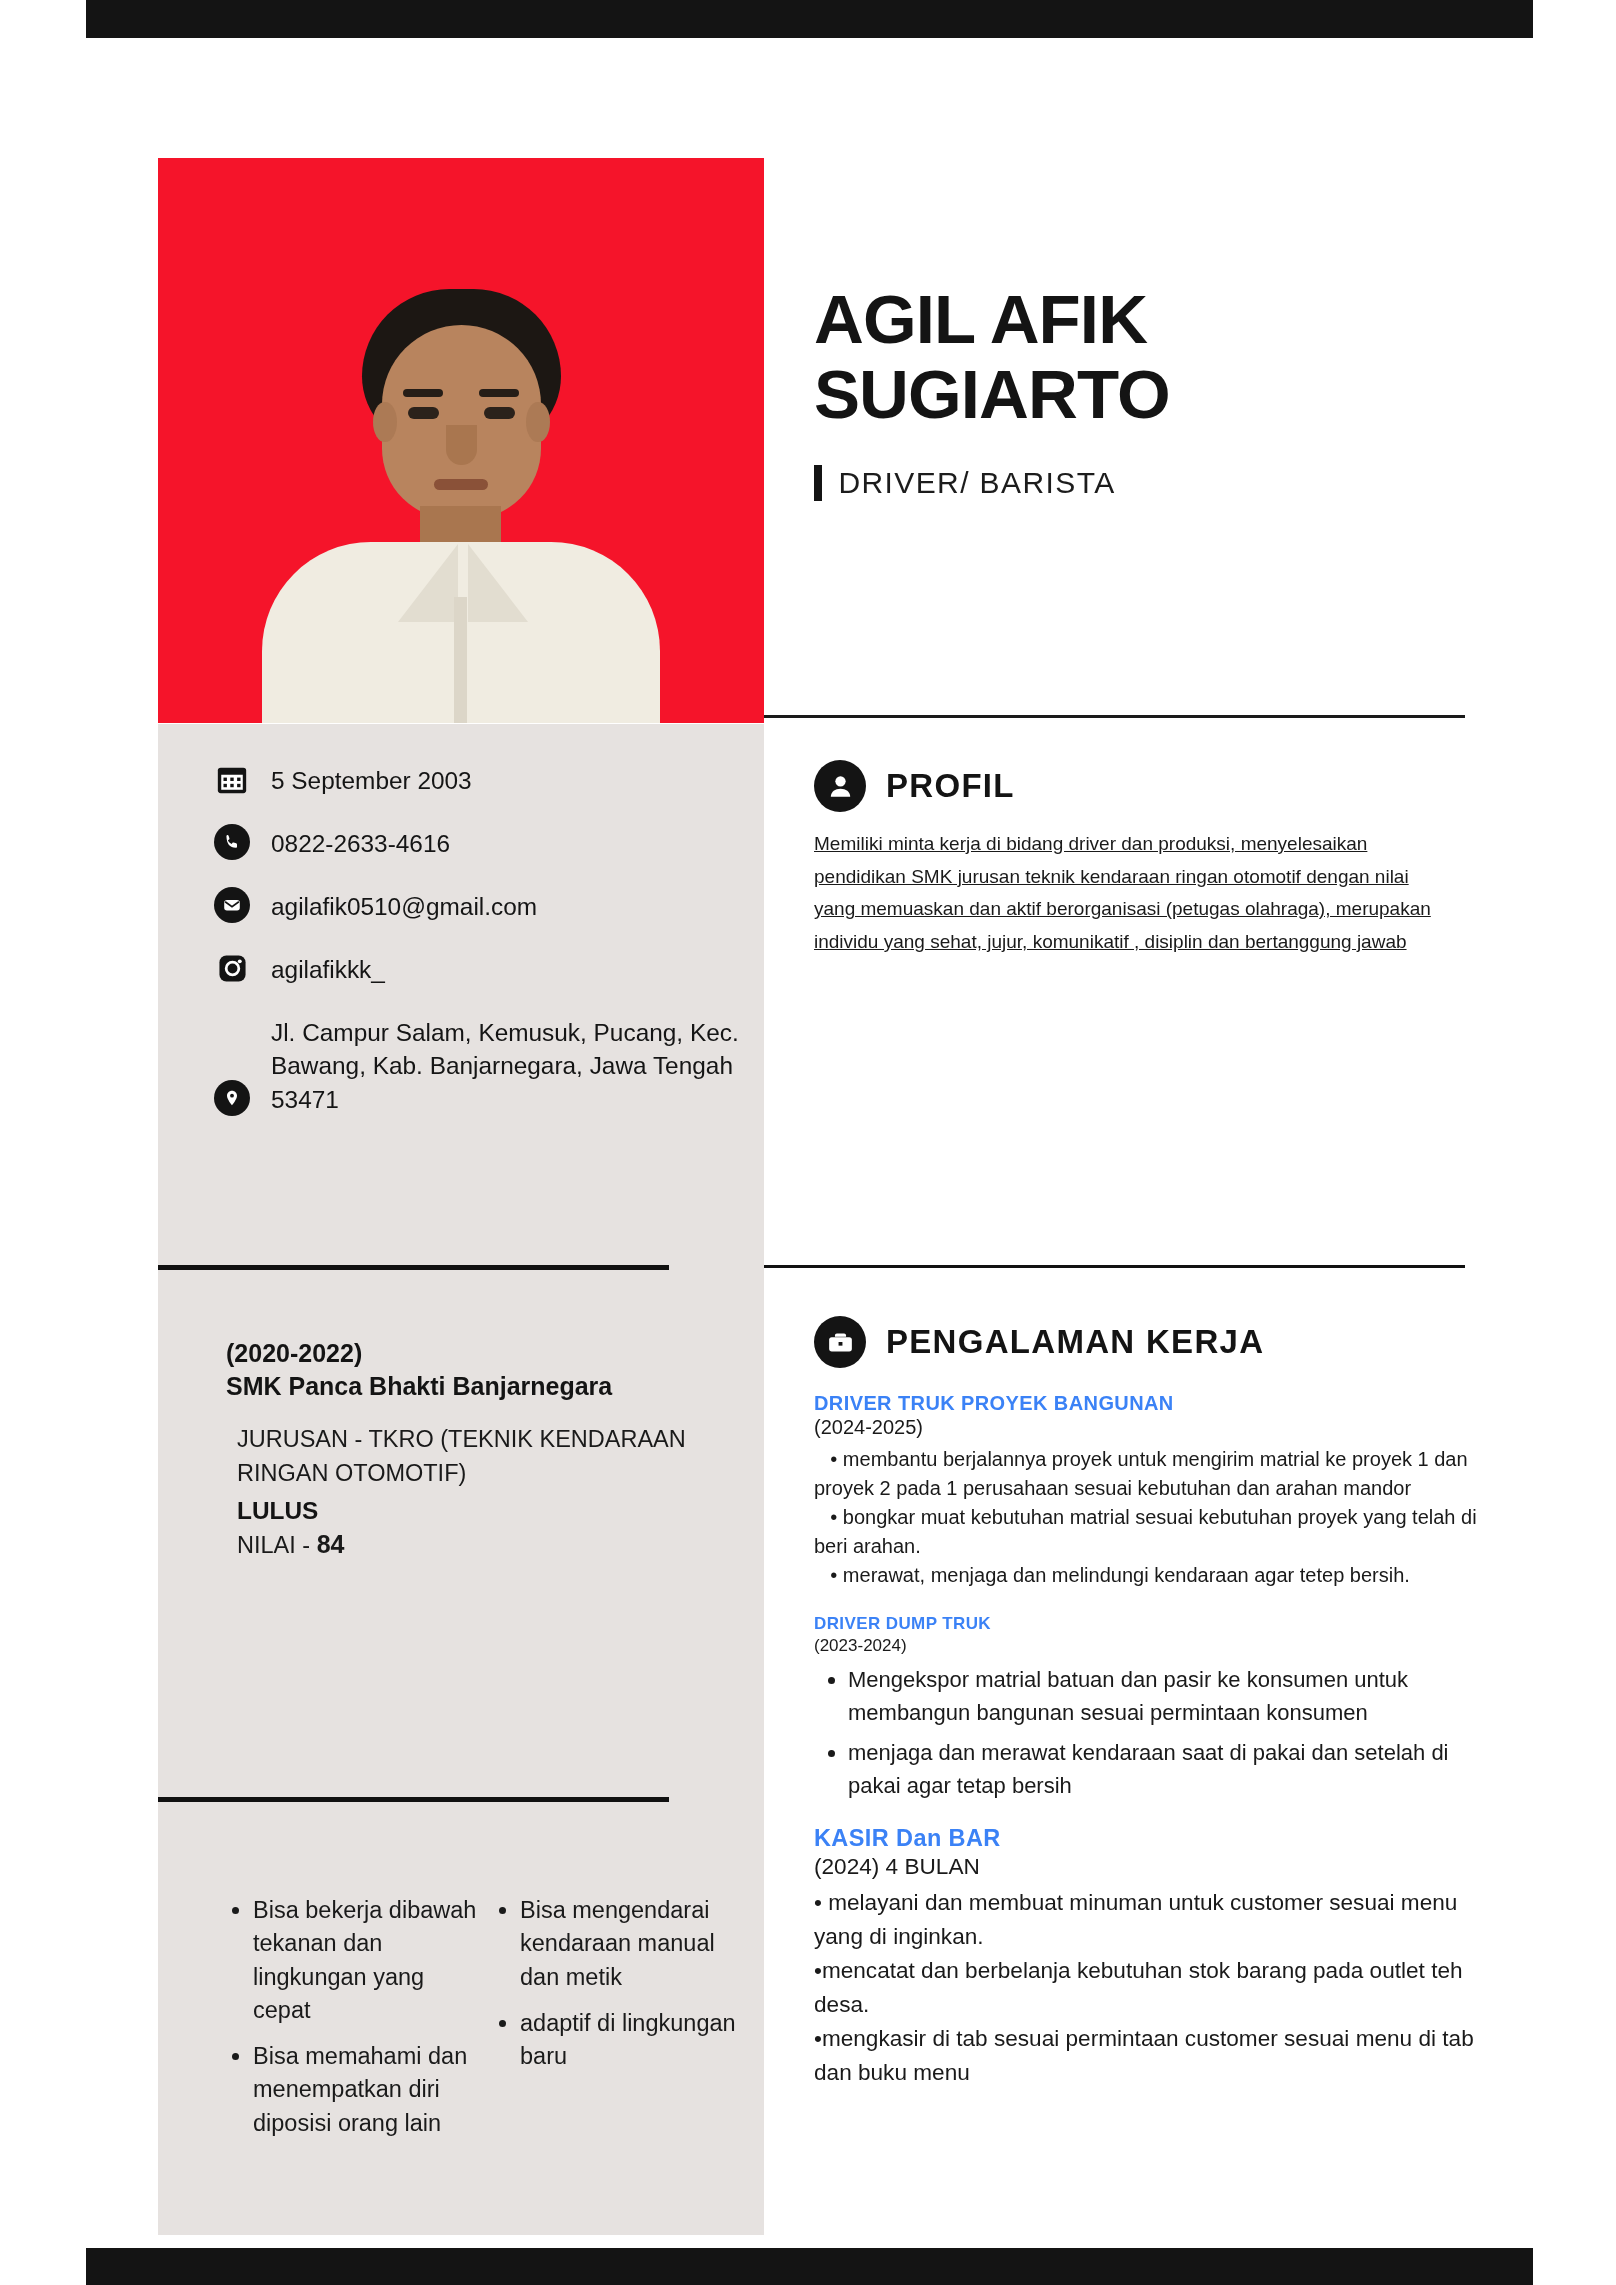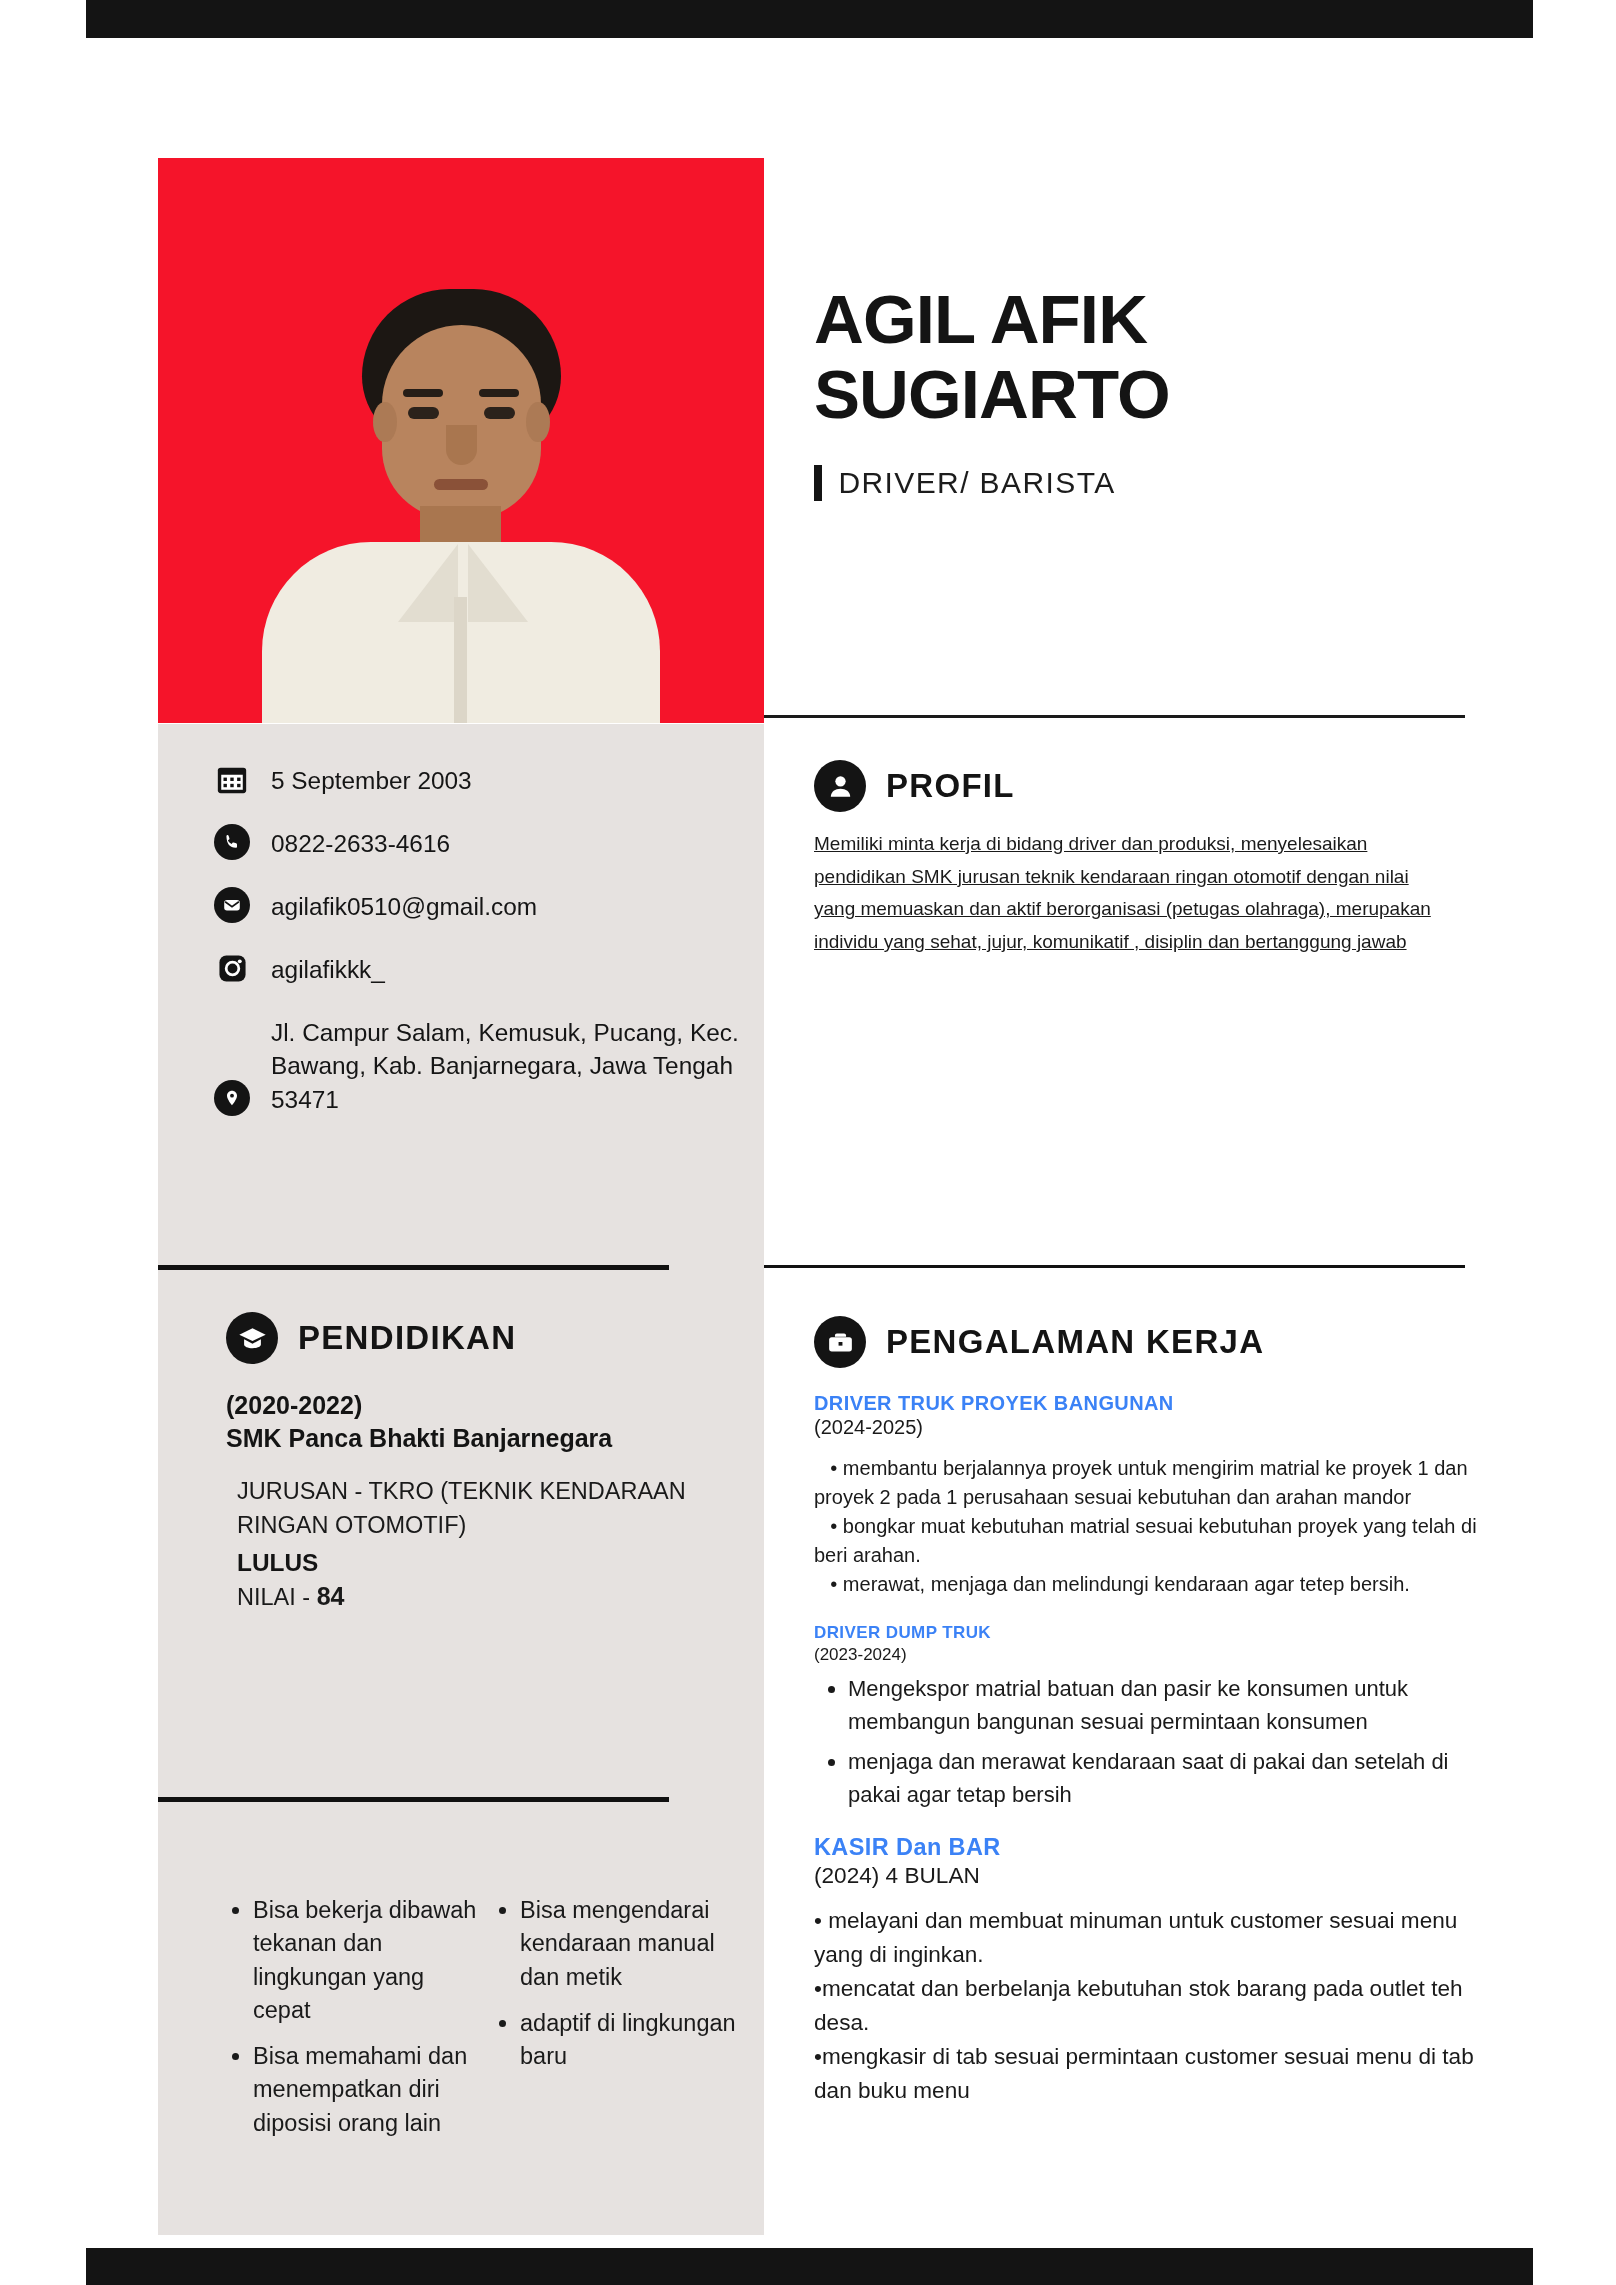--- a/index.html
+++ b/index.html
@@ -406,21 +406,21 @@
   .job-title.sm { font-size: 17px; }
   .job-title.md { font-size: 23.5px; }
   .job-period {
     font-size: 20px;
     color: #1a1a1a;
     margin-top: 1.8px;
   }
   .job-period.sm { font-size: 17px; }
   .job-period.md { font-size: 22.6px; }
   .job-lines {
-    margin-top: 15px;
+    margin-top: 6px;
     font-size: 20px;
     line-height: 1.45;
     color: #1a1a1a;
   }
   .job-lines.md { font-size: 22.6px; line-height: 1.5; }
   .job-ul {
     margin: 7.2px 0 0 0;
     padding-left: 34px;
   }
   .job-ul li {
@@ -551,29 +551,20 @@
           <circle cx="12" cy="8" r="4"></circle>
           <path d="M4.5 20c0-4.1 3.4-6.3 7.5-6.3s7.5 2.2 7.5 6.3z"></path>
         </svg>
       </div>
       <div class="sec-title">PROFIL</div>
     </div>
     <div class="profil-body">Memiliki minta kerja di bidang driver dan produksi, menyelesaikan pendidikan SMK jurusan teknik kendaraan ringan otomotif dengan nilai yang memuaskan dan aktif berorganisasi (petugas olahraga), merupakan individu yang sehat, jujur, komunikatif , disiplin dan bertanggung jawab</div>
   </div>
 
   <div class="pendidikan">
-    <div class="sec-head">
-      <div class="sec-badge">
-        <svg width="31" height="31" viewBox="0 0 24 24" fill="#ffffff">
-          <path d="M12 4L1.8 9 12 14l10.2-5z"></path>
-          <path d="M5.5 12.6v4c0 1.6 2.9 2.9 6.5 2.9s6.5-1.3 6.5-2.9v-4L12 16z"></path>
-        </svg>
-      </div>
-      <div class="sec-title">PENDIDIKAN</div>
-    </div>
     <div class="edu-years">(2020-2022)</div>
     <div class="edu-school">SMK Panca Bhakti Banjarnegara</div>
     <div class="edu-major">JURUSAN - TKRO (TEKNIK KENDARAAN RINGAN OTOMOTIF)</div>
     <div class="edu-status">LULUS</div>
     <div class="edu-score">
       <span>NILAI -</span>
       <b>84</b>
     </div>
   </div>
 

